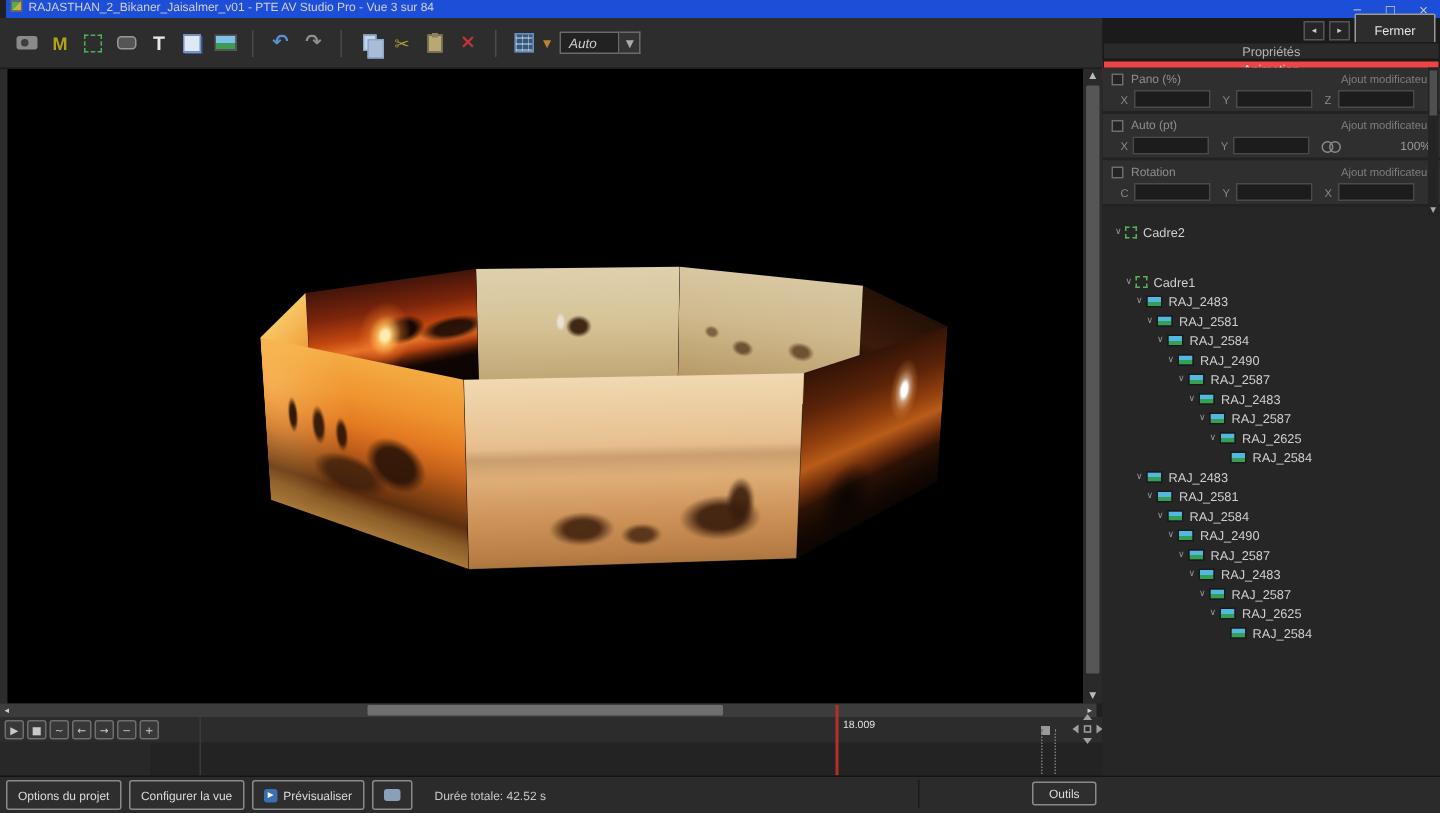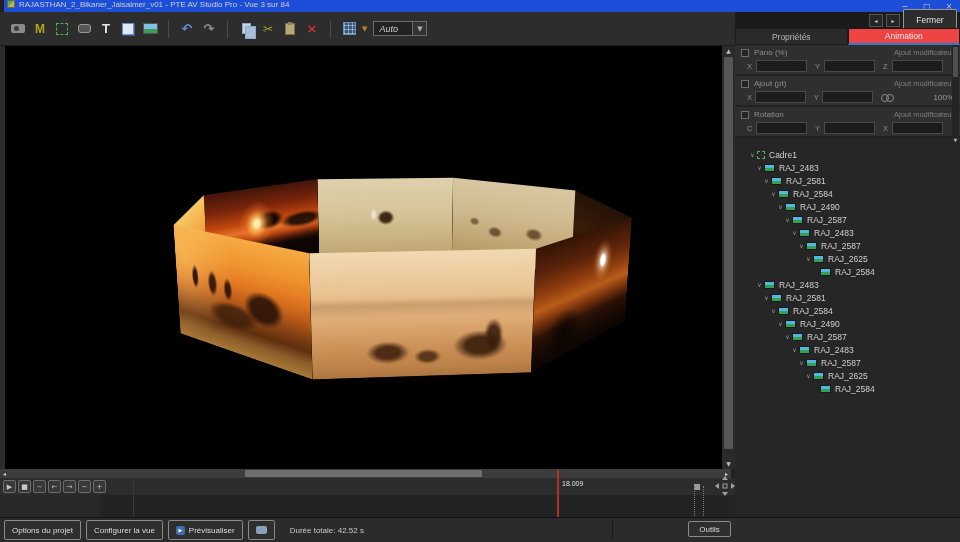--- a/index.html
+++ b/index.html
@@ -132,21 +132,21 @@
   .outils { position:absolute; left:688px; top:521px; width:43px; height:16px; }
 
   
   .rightpanel { position:absolute; left:735px; top:12px; width:225px; height:505px; background:#262626; }
   .navrow { position:absolute; left:0; top:0; width:225px; height:16px; background:#1b1b1b;
     display:flex; align-items:center; justify-content:flex-end; }
   .navarr { width:14px; height:13px; border:1px solid #555; background:#262626; color:#ccc; font-size:6px;
     display:flex; align-items:center; justify-content:center; margin-right:3px; }
   .fermer { width:54px; height:22px; border:1px solid #9a9a9a; background:#2d2d2d; color:#e4e4e4;
     font-size:8.5px; display:flex; align-items:center; justify-content:center; margin-right:3px; border-radius:1px; }
-  .tabs { position:absolute; left:0; top:16px; width:225px; height:17px; display:flex; background:#1f1f1f; }
+  .tabs { position:absolute; left:0; top:16px; width:225px; height:17px; display:flex; background:#1f1f1f;flex-direction:column; }
   .tab { flex:1; display:flex; align-items:center; justify-content:center; font-size:8.5px;
     color:#b5b5b5; background:#2a2a2a; border:1px solid #1a1a1a; }
   .tab.active { background:#ef4444; color:#e8e8e8; border-bottom:2px solid #2f78c8; }
   .sections { position:absolute; left:0; top:33px; width:225px; }
   .sect { background:#2f2f2f; border-bottom:2px solid #222; padding:3px 6px 4px 6px; height:31px; }
   .sect-head { display:flex; align-items:center; }
   .cb { width:8px; height:8px; border:1px solid #6e6e6e; background:#242424; margin-right:5px; }
   .sect-label { font-size:8px; color:#8e8e8e; flex:1; }
   .modifier { font-size:7.5px; color:#7f7f7f; }
   .sect-row { display:flex; align-items:center; margin-top:3px; padding-left:6px; }
@@ -336,21 +336,21 @@
           <input class="pfield" style="">
           <span class="fl">Y</span>
           <input class="pfield" style="">
           <span class="fl">Z</span>
           <input class="pfield" style="">
         </div>
       </div>
       <div class="sect">
         <div class="sect-head">
           <span class="cb"></span>
-          <span class="sect-label">Ajout (pt)</span>
+          <span class="sect-label">Auto (pt)</span>
           <span class="modifier">Ajout modificateur</span>
         </div>
         <div class="sect-row">
           <span class="fl">X</span>
           <input class="pfield" style="">
           <span class="fl">Y</span>
           <input class="pfield" style="">
           <span class="ic-link"></span>
           <span class="linkval">100%</span>
         </div>
@@ -371,21 +371,26 @@
         </div>
       </div>
     </div>
 
     <div class="psb" style="top:33px;">
       <span class="thumb"></span>
       <span class="arr g">▼</span>
     </div>
 
     <div class="tree" id="tree">
-        <div class="tree-row" style="padding-left: 13px;">
+        <div class="tree-row" style="padding-left: 6px;">
+          <span class="tw g">∨</span>
+          <span class="ti-frame"></span>
+          <span>Cadre2</span>
+        </div>
+        <div class="tree-row" style="padding-left: 13px; margin-top: 20px;">
           <span class="tw g">∨</span>
           <span class="ti-frame"></span>
           <span>Cadre1</span>
         </div>
         <div class="tree-row" style="padding-left: 20px;">
           <span class="tw g">∨</span>
           <span class="ti-img"></span>
           <span>RAJ_2483</span>
         </div>
         <div class="tree-row" style="padding-left: 27px;">

